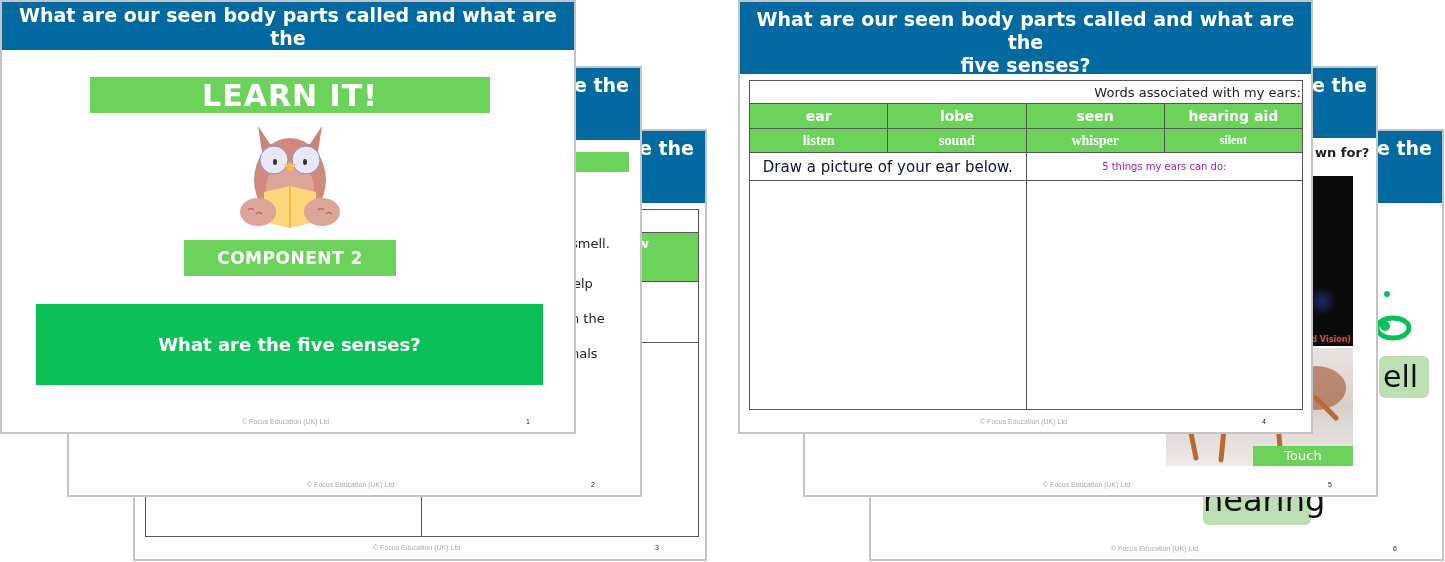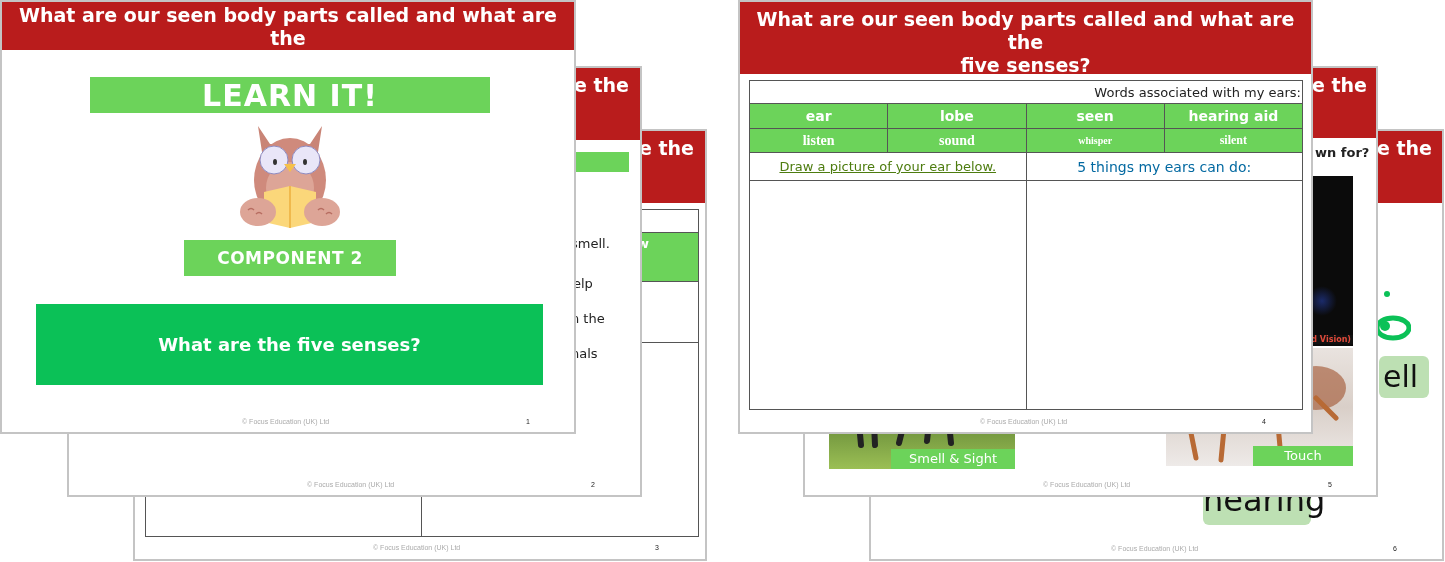--- a/index.html
+++ b/index.html
@@ -1,18 +1,18 @@
 <!DOCTYPE html>
 <html><head>
 <meta charset="utf-8">
 <style>
   html, body { margin:0; padding:0; }
   body { width:1445px; height:562px; background:#ffffff; position:relative; overflow:hidden; font-family:"DejaVu Sans", sans-serif; }
   .slide { position:absolute; background:#fff; border:2px solid #c4c4c4; box-sizing:border-box; overflow:hidden; }
-  .hdr { position:absolute; left:0; top:0; right:0; background:#b91c1c; color:#fff; font-weight:bold; text-align:center; }
+  .hdr { position:absolute; left:0; top:0; right:0; background:#0369a1; color:#fff; font-weight:bold; text-align:center; }
   .footer { position:absolute; font-size:7px; color:#aaa; font-family:"Liberation Sans", sans-serif; }
   .pnum { position:absolute; font-size:7px; color:#222; font-family:"Liberation Sans", sans-serif; }
   .lgreen { background:#6cd35a; }
   .dgreen { background:#0bc157; }
   .wtxt { color:#fff; font-weight:bold; }
   .peek { position:absolute; font-size:13px; color:#222; font-family:"DejaVu Sans", sans-serif; }
   .peek-hdr { position:absolute; color:#fff; font-weight:bold; font-size:19px; }
   table.words { border-collapse:collapse; }
   table.words td { border:1px solid #555; text-align:center; }
   .label-chip { position:absolute; background:#bde0b3; border-radius:6px; color:#111; text-align:center; font-family:"DejaVu Sans", sans-serif; }
@@ -106,26 +106,20 @@
   </div>
 
   <div style="position:absolute; left:361px; top:280px; width:187px; height:118px; background:linear-gradient(180deg,#e9e3df 0%,#d9cfc8 50%,#eeeae8 100%);">
     <svg width="187" height="118" viewBox="0 0 187 118" style="position:absolute; left:0; top:0;">
       <ellipse cx="150" cy="40" rx="30" ry="22" fill="#a0522d" opacity="0.6"></ellipse>
       <path d="M20 60 L30 110 M60 60 L55 112 M110 55 L115 110 M150 50 L170 70" stroke="#b86a35" stroke-width="5" fill="none" stroke-linecap="round"></path>
     </svg>
     <div class="lgreen" style="position:absolute; right:0; bottom:0; width:100px; height:20px; line-height:20px; text-align:center; color:#fff; font-size:13px;">Touch</div>
   </div>
 
-  <div style="position:absolute; left:24px; top:355px; width:186px; height:46px; background:linear-gradient(180deg,#6b8f3a 0%,#9bbf55 100%);">
-    <svg width="186" height="46" viewBox="0 0 186 46" style="position:absolute; left:0; top:0;">
-      <path d="M30 0 L32 22 M45 0 L46 22 M75 0 L70 20 M100 0 L98 18 M120 0 L122 20" stroke="#222" stroke-width="6" fill="none" stroke-linecap="round"></path>
-    </svg>
-    <div class="lgreen" style="position:absolute; right:0; bottom:0; width:124px; height:20px; line-height:20px; text-align:center; color:#fff; font-size:13px;">Smell &amp; Sight</div>
-  </div>
   <span class="footer" style="left:238px; top:413px;">© Focus Education (UK) Ltd</span>
   <span class="pnum" style="left:523px; top:413px;">5</span>
 </div>
 
 <div class="slide" style="left:738px; top:0; width:575px; height:434px;">
   <div class="hdr" style="height:72px; font-size:19px; line-height:23px; padding-top:6px; box-sizing:border-box;">
     <div>What are our seen body parts called and what are the</div>
     <div>five senses?</div>
     <div style="font-size:12px; line-height:14px;">What are the five senses?</div>
   </div>
@@ -136,26 +130,26 @@
     </tr>
     <tr class="lgreen" style="height:25px;">
       <td class="wtxt" style="width:25%; font-size:14px;">ear</td>
       <td class="wtxt" style="width:25%; font-size:14px;">lobe</td>
       <td class="wtxt" style="width:25%; font-size:14px;">seen</td>
       <td class="wtxt" style="width:25%; font-size:14px;">hearing aid</td>
     </tr>
     <tr class="lgreen" style="height:24px;font-family:Liberation Serif, serif;">
       <td class="wtxt" style="font-size:14px;">listen</td>
       <td class="wtxt" style="font-size:14px;">sound</td>
-      <td class="wtxt" style="font-size:10px;">whisper</td>
+      <td class="wtxt" style="font-size:14px;">whisper</td>
       <td class="wtxt" style="font-size:12px;">silent</td>
     </tr>
     <tr style="height:28px;">
-      <td colspan="2" style="font-size:13px; color:#4d7c0f;text-decoration:underline;">Draw a picture of your ear below.</td>
-      <td colspan="2" style="font-size:14px; color:#0369a1;">5 things my ears can do:</td>
+      <td colspan="2" style="font-size:15px; color:#0f172a;">Draw a picture of your ear below.</td>
+      <td colspan="2" style="font-size:10px; color:#a21caf;">5 things my ears can do:</td>
     </tr>
     <tr>
       <td colspan="2"></td>
       <td colspan="2"></td>
     </tr>
   </tbody>
     </table>
   <span class="footer" style="left:240px; top:416px;">© Focus Education (UK) Ltd</span>
   <span class="pnum" style="left:522px; top:416px;">4</span>
 </div>

